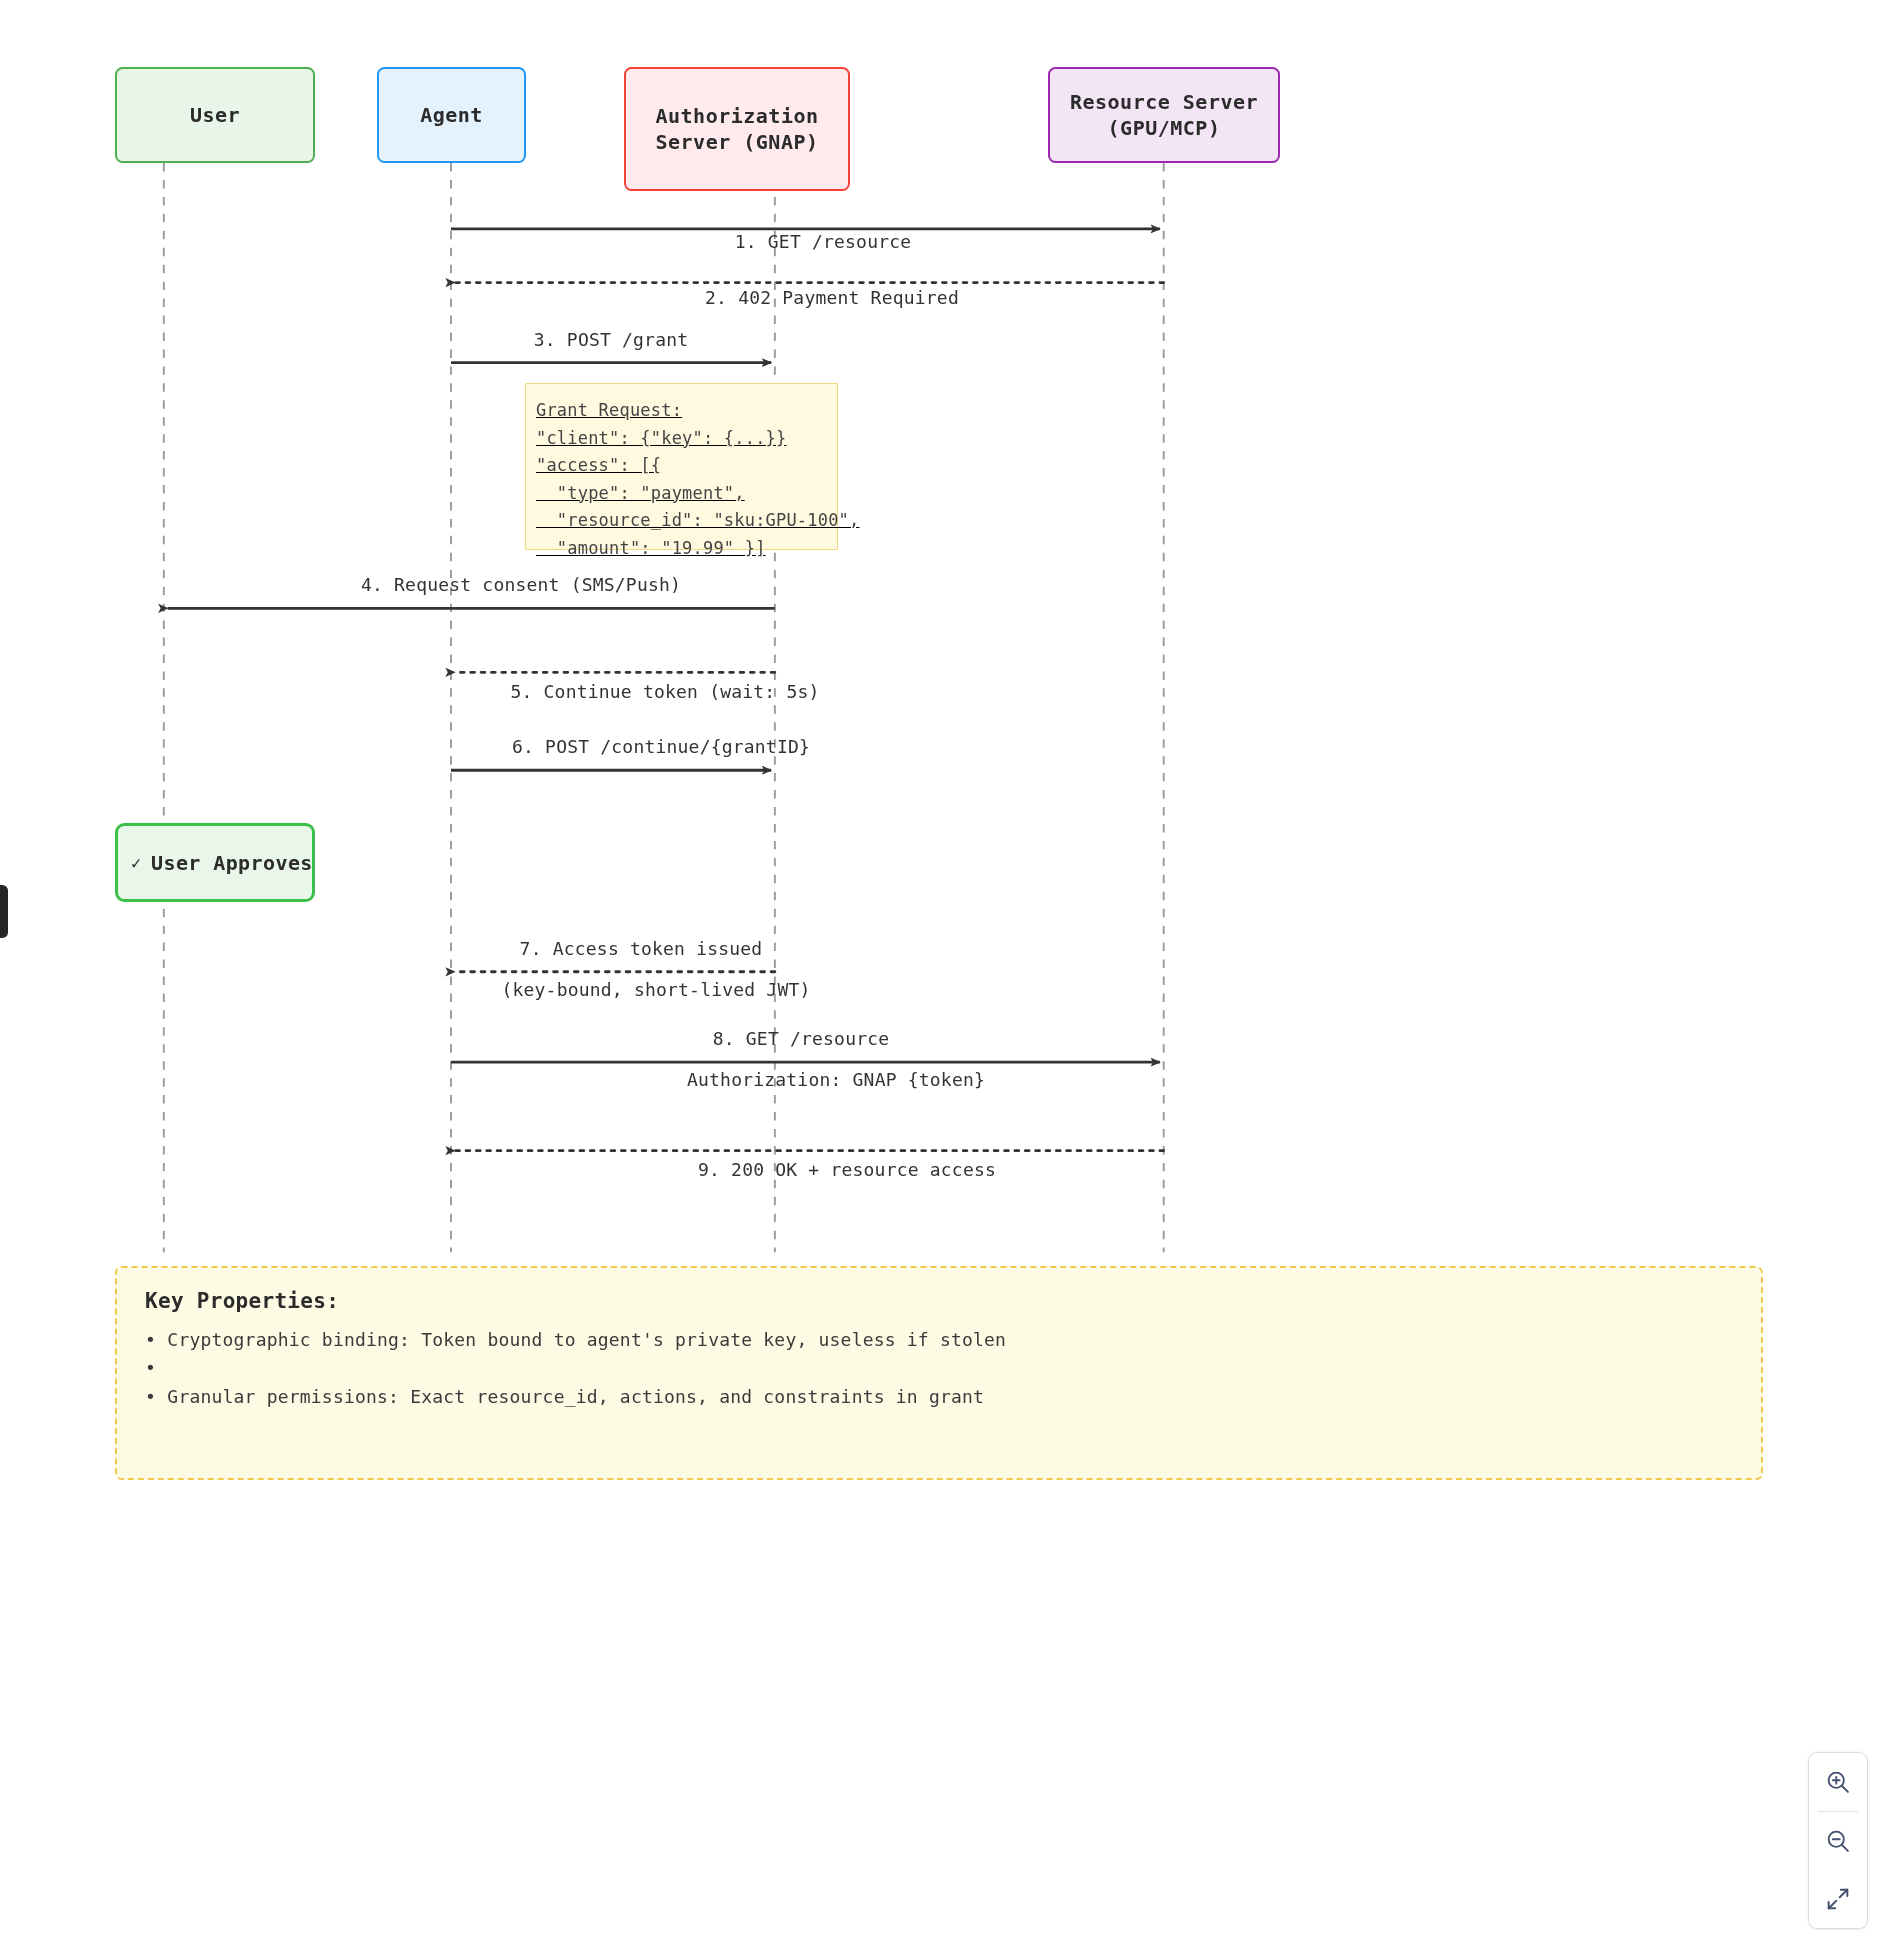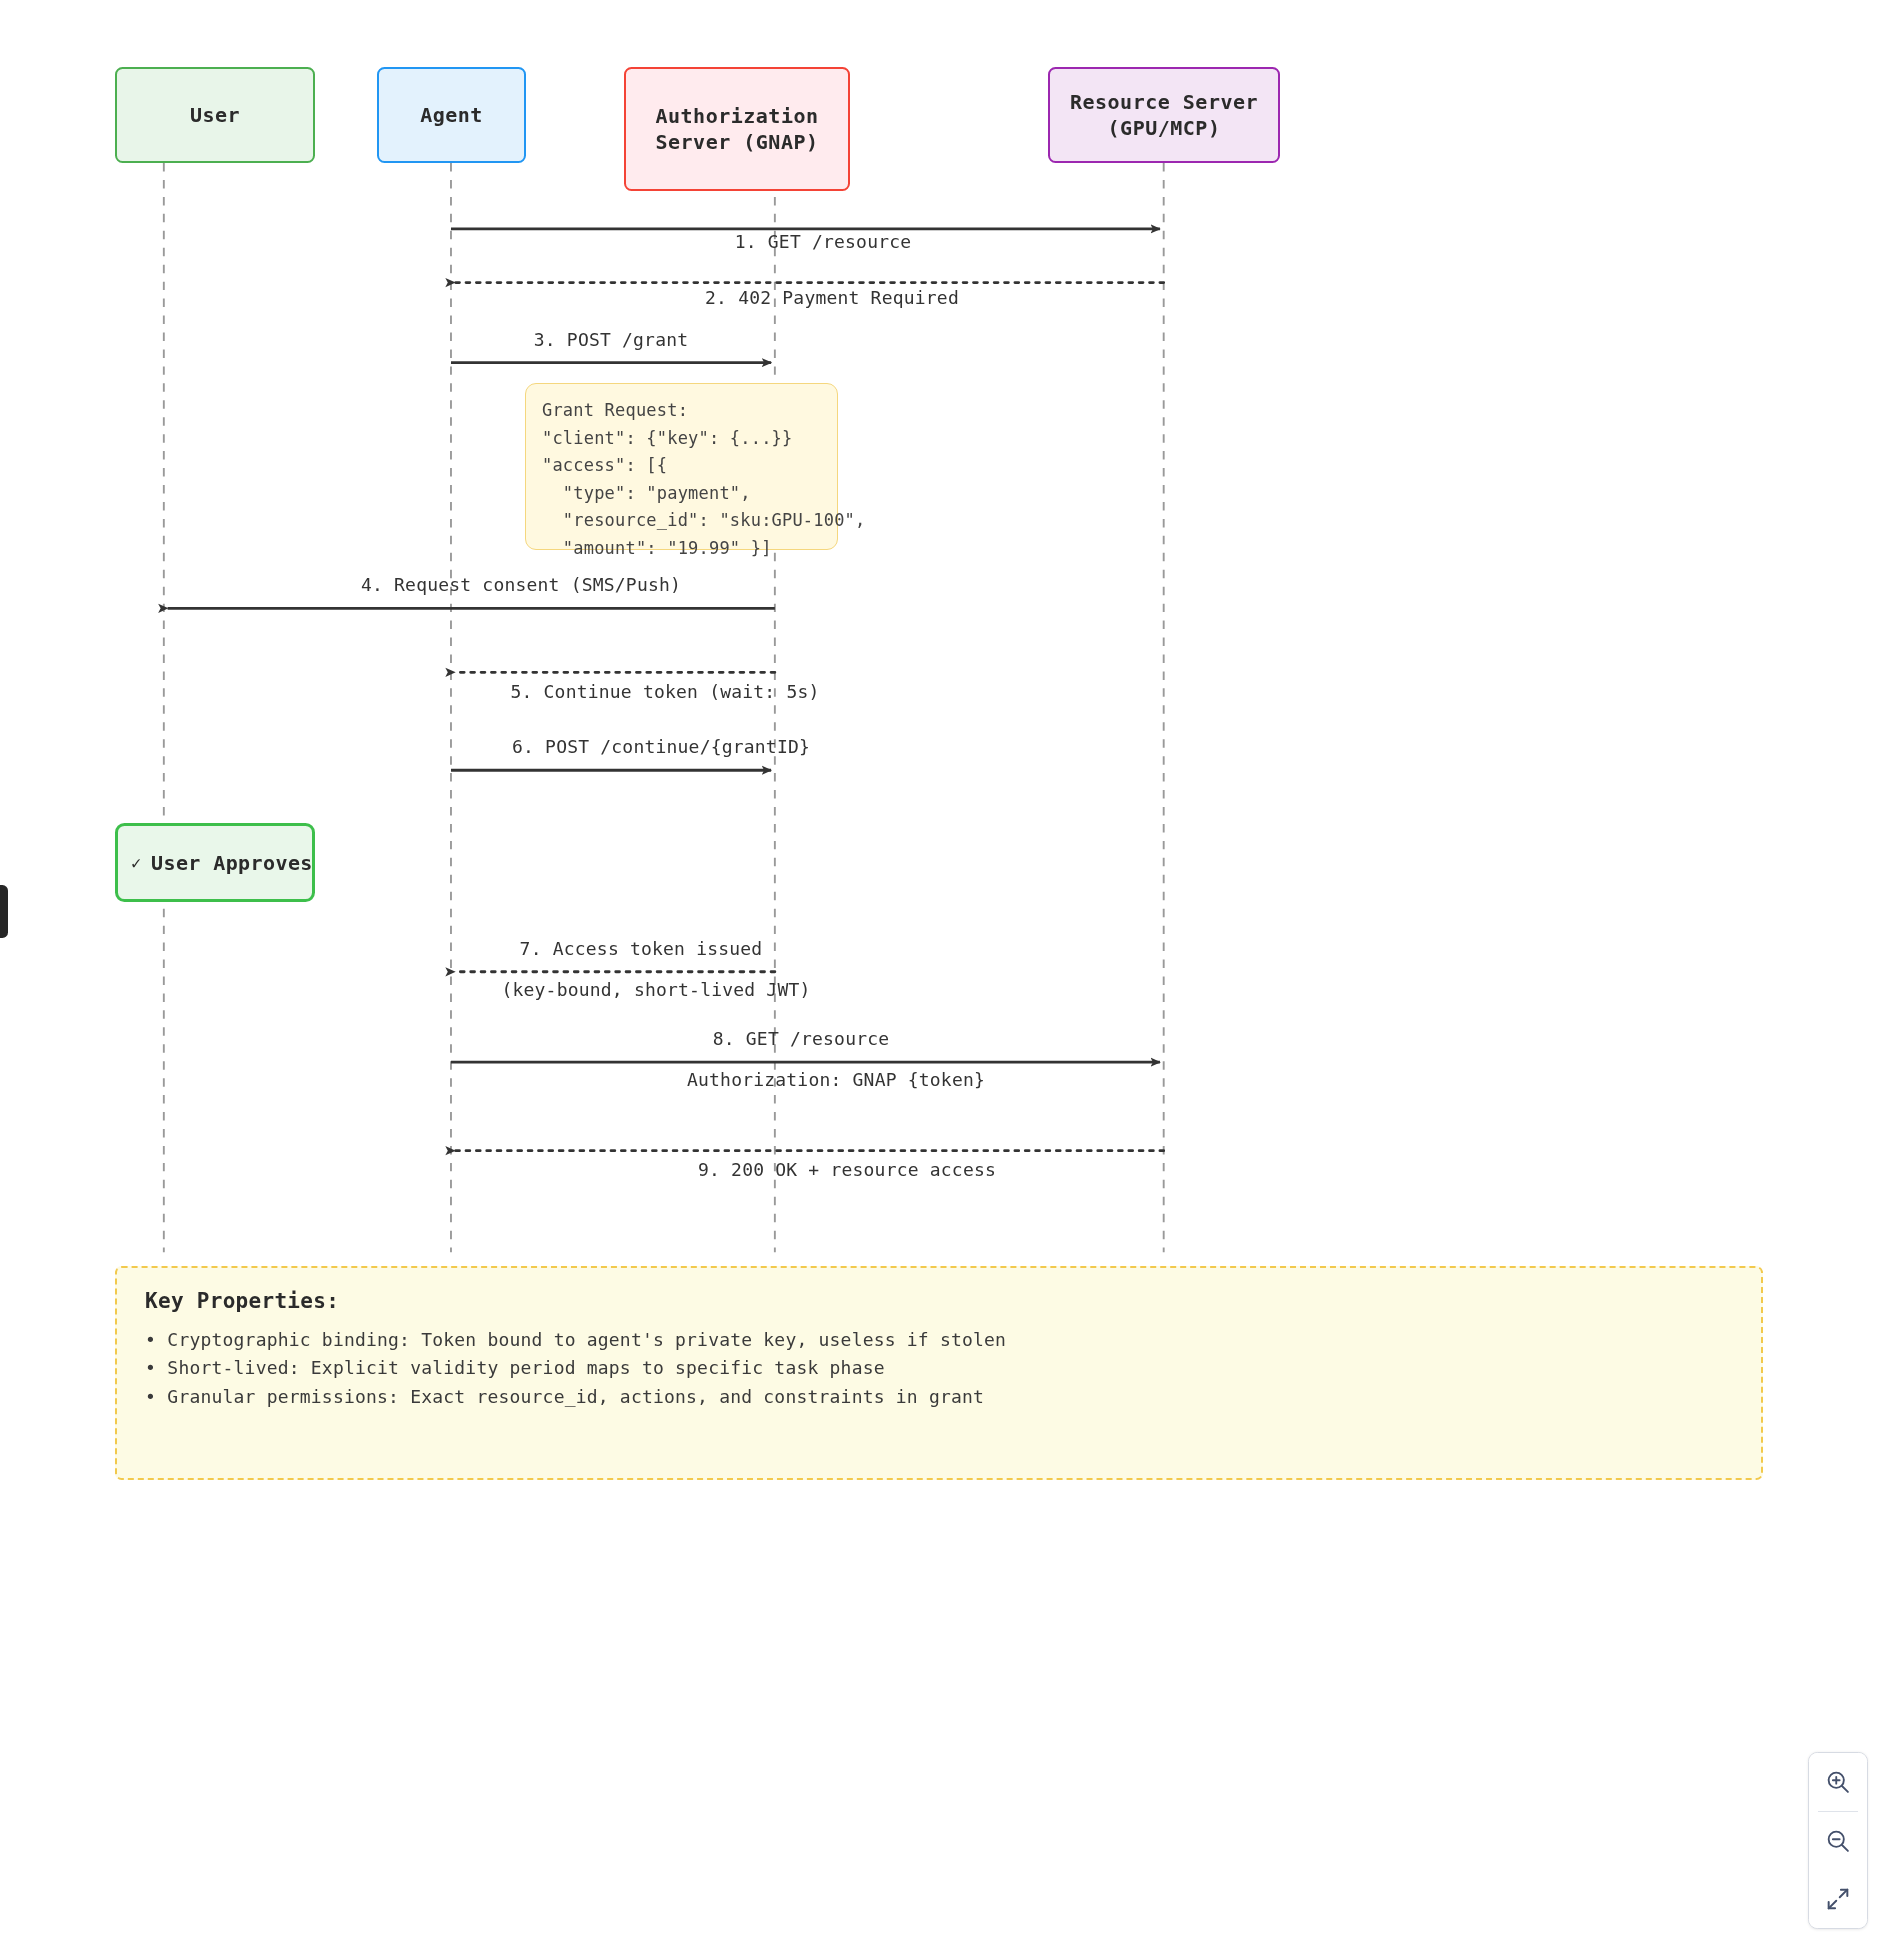--- a/index.html
+++ b/index.html
@@ -54,22 +54,23 @@
     white-space: nowrap;
     letter-spacing: 0.2px;
   }
   .msg-label.center { transform: translateX(-50%); }
 
   .note-box {
     position: absolute;
     box-sizing: border-box;
     border: 1.9px solid #F5D77E;
     background: #FFF9E0;
-    border-radius: 11px;
-    padding: 13px 17px 15px 16px;
+    border-radius: 1px;
+    padding: 13px 17px 15px 10px;
+    text-decoration: underline;
   }
   .note-line {
     font-size: 17px;
     color: #444444;
     line-height: 1.62;
     white-space: pre;
     letter-spacing: 0.2px;
   }
 
   .approve-box {
@@ -238,21 +239,20 @@
   </div>
 
   <div class="props-box" style="left:115px; top:1266px; width:1648px; height:214px;">
     <div class="props-title">Key Properties:</div>
     <div class="props-item">
       <span class="props-bullet">•</span>
       <span>Cryptographic binding: Token bound to agent's private key, useless if stolen</span>
     </div>
     <div class="props-item">
       <span class="props-bullet">•</span>
-      <span>Short-lived: Explicit validity period maps to specific task phase</span>
     </div>
     <div class="props-item">
       <span class="props-bullet">•</span>
       <span>Granular permissions: Exact resource_id, actions, and constraints in grant</span>
     </div>
   </div>
 
   <div class="edge-tab"></div>
 
   <div class="zoom-controls">

